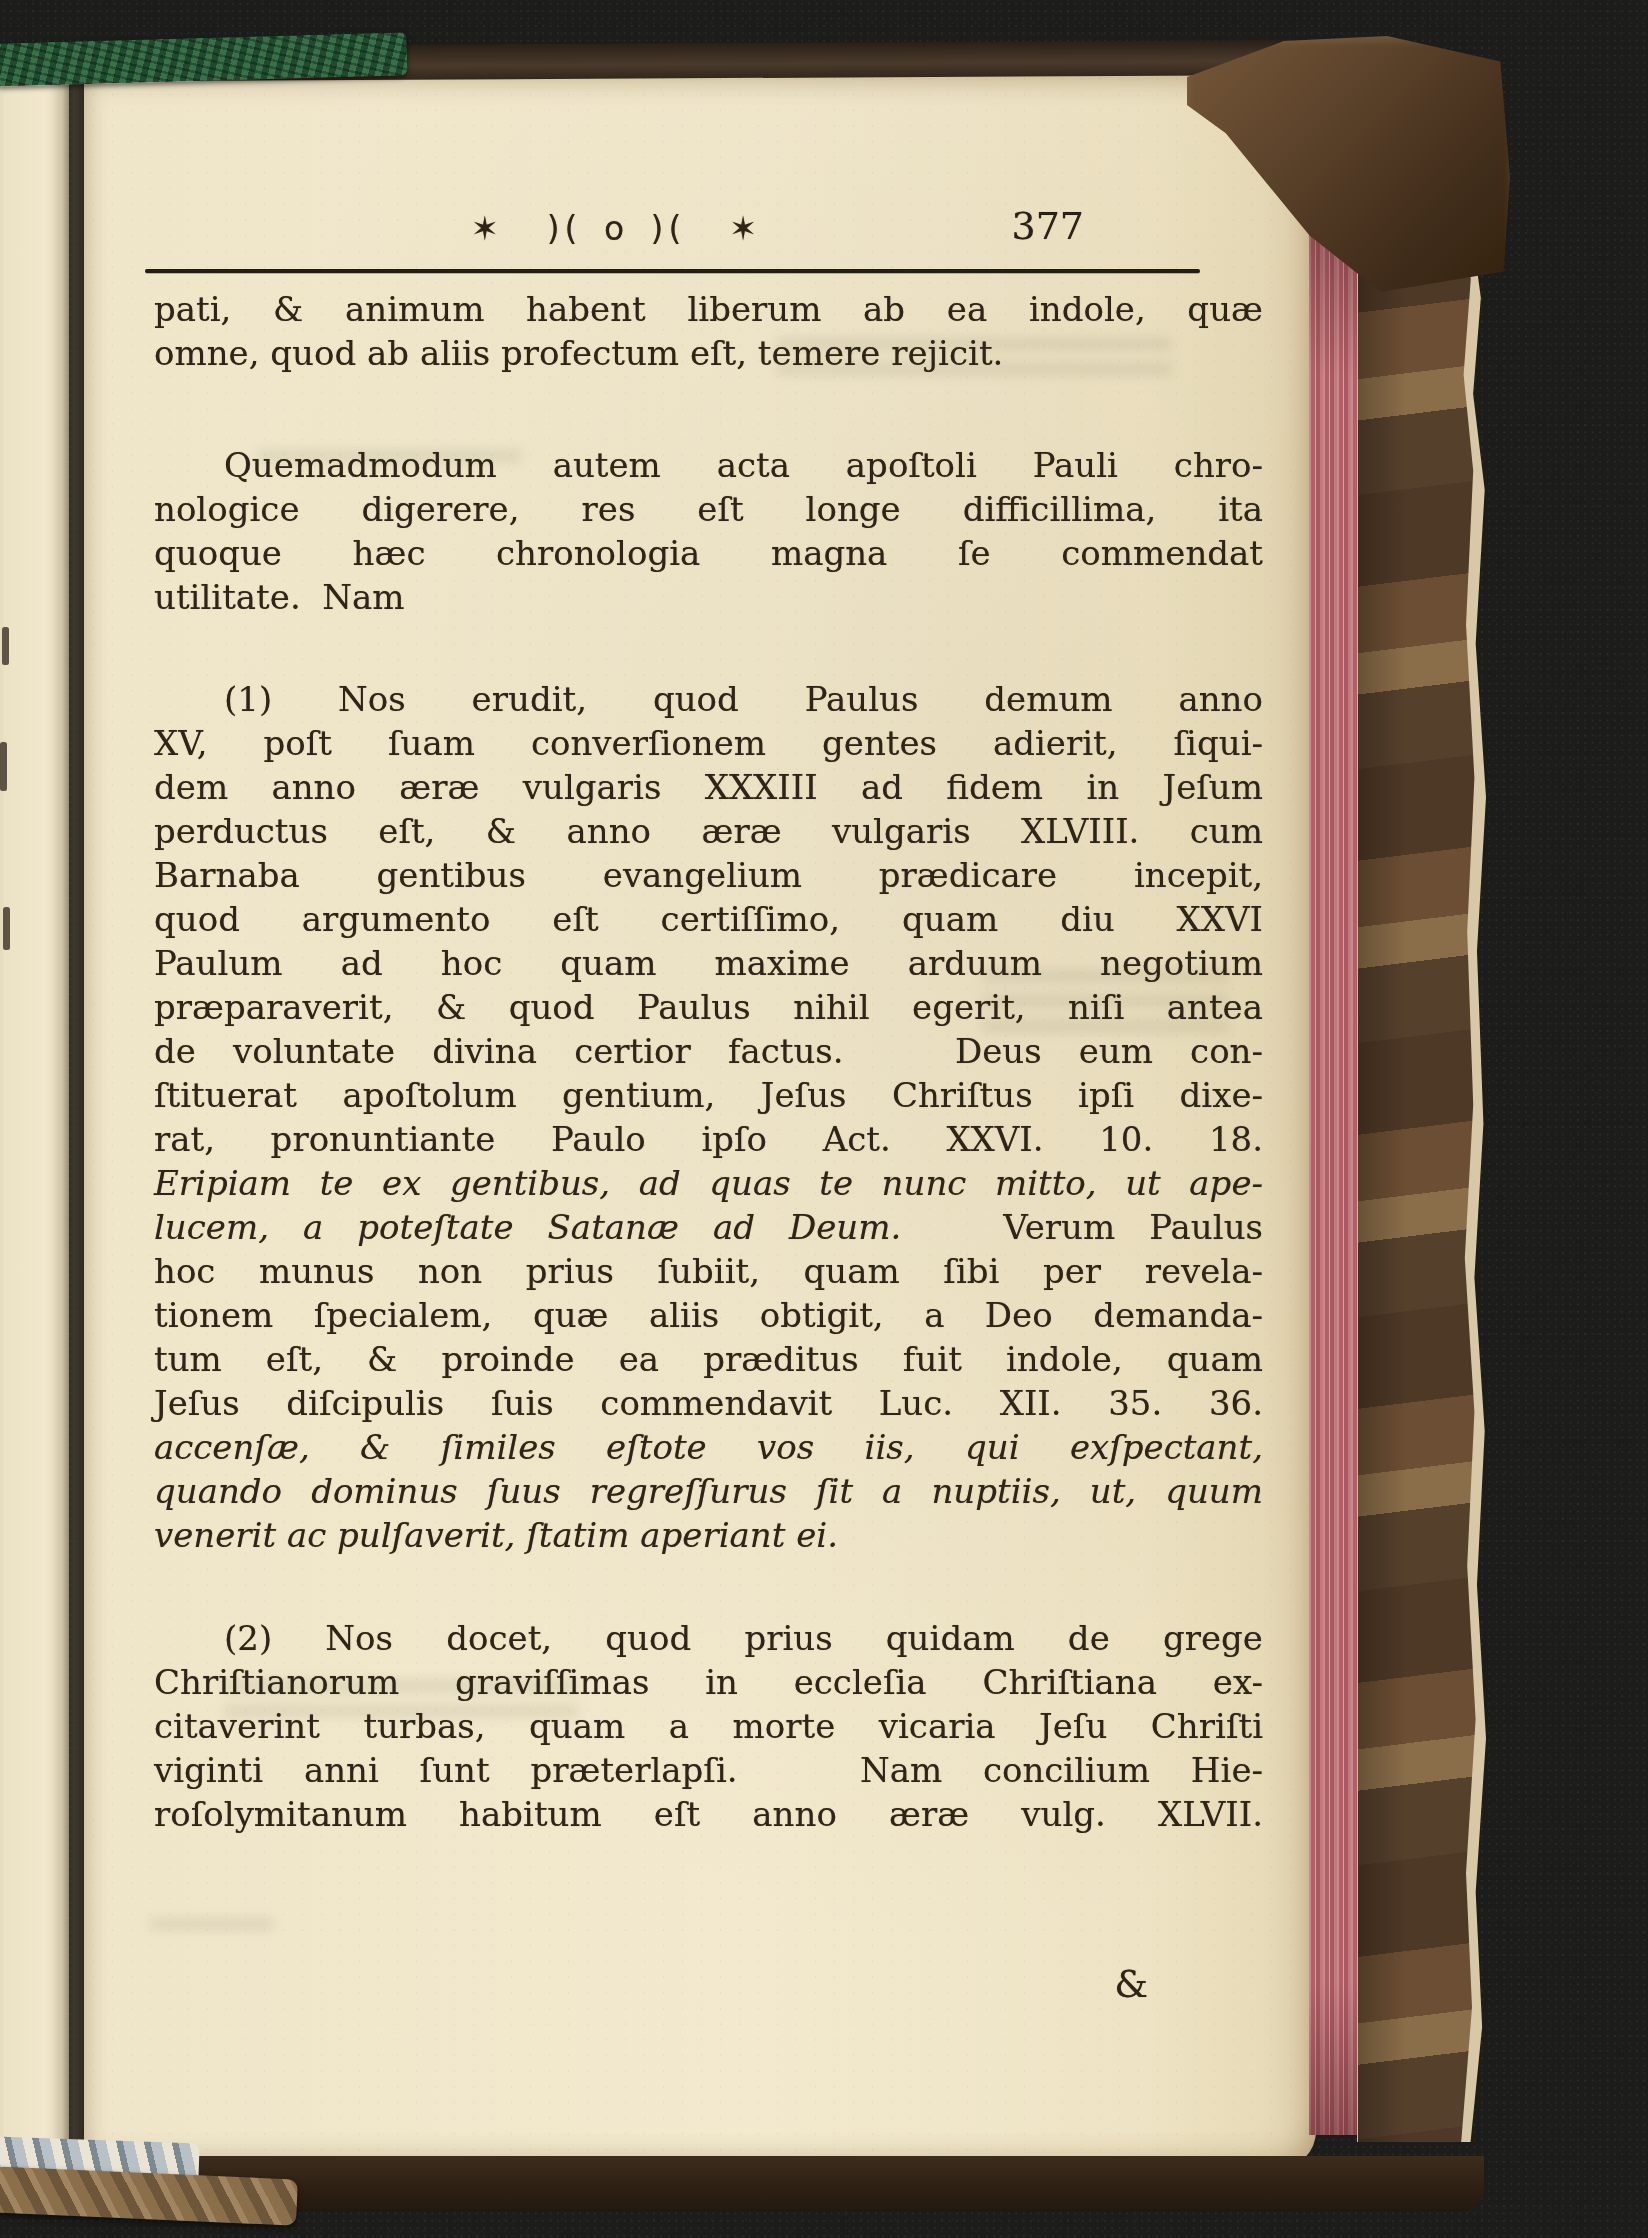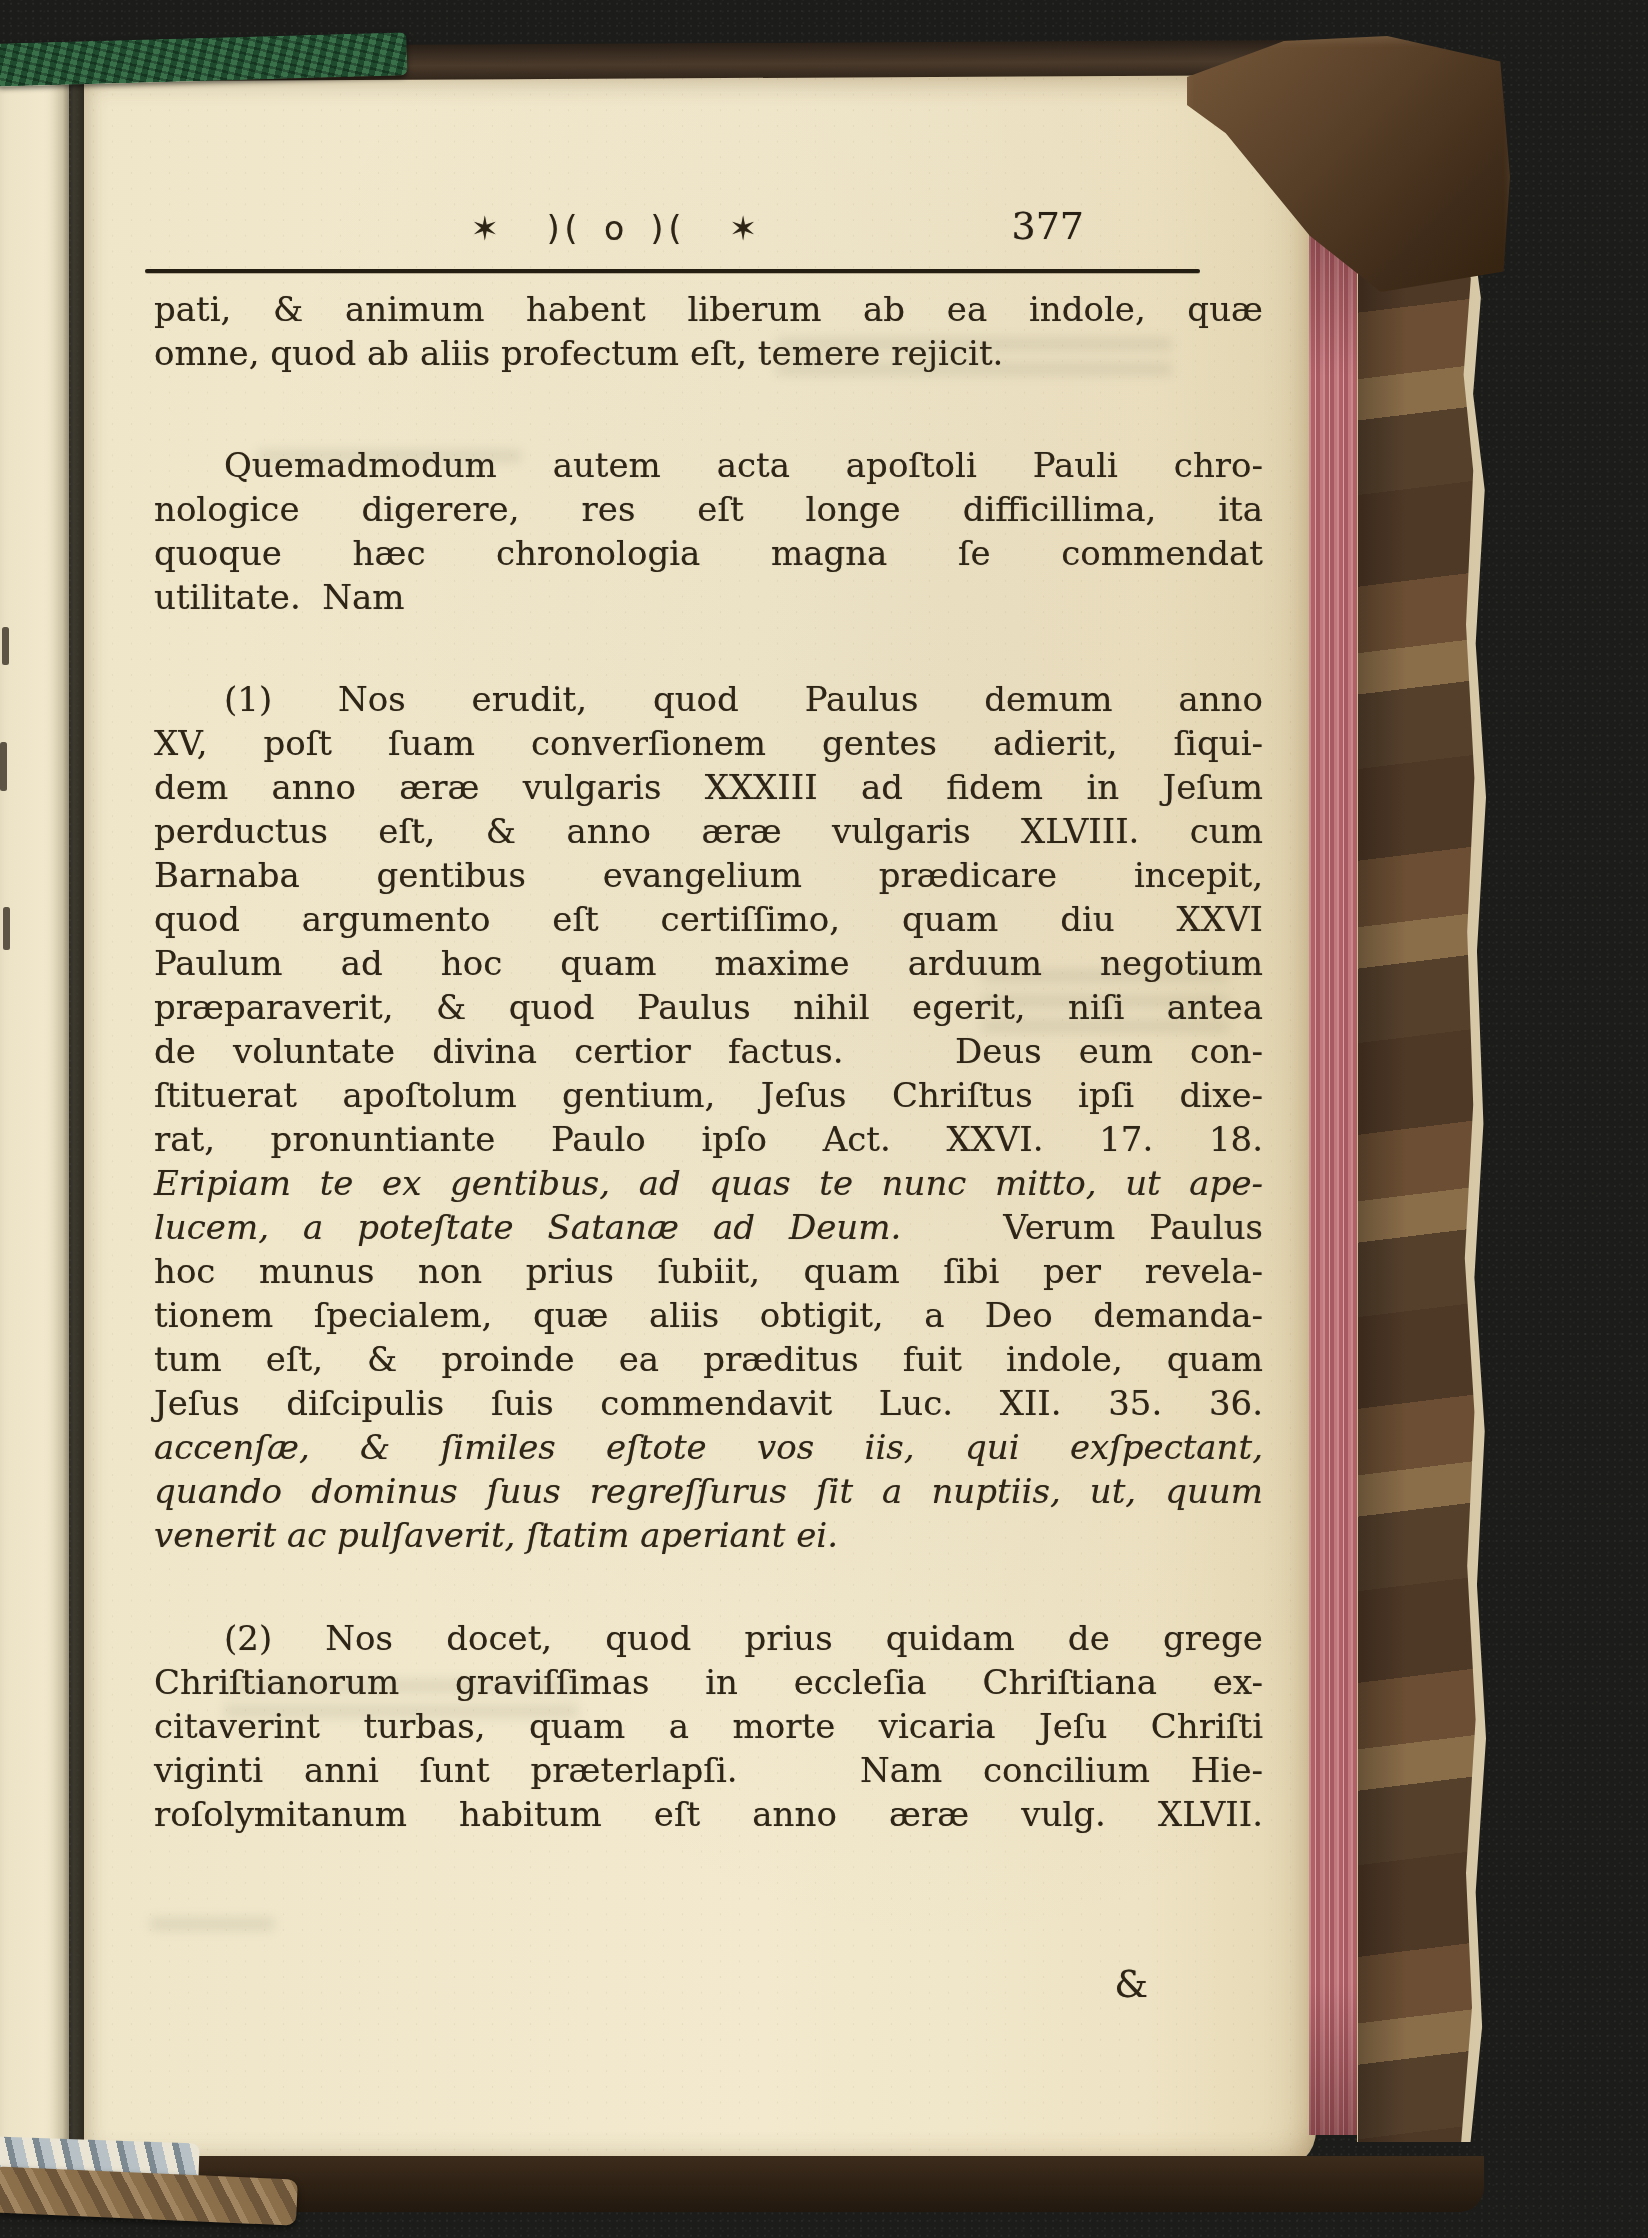--- a/index.html
+++ b/index.html
@@ -110,21 +110,21 @@
         <div class="line" style="margin-top: 58px; text-indent: 70px;"><span>(1) Nos erudit, quod Paulus demum anno</span></div>
         <div class="line"><span>XV, poſt ſuam converſionem gentes adierit, ſiqui-</span></div>
         <div class="line"><span>dem anno æræ vulgaris XXXIII ad fidem in Jeſum</span></div>
         <div class="line"><span>perductus eſt, &amp; anno æræ vulgaris XLVIII. cum</span></div>
         <div class="line"><span>Barnaba gentibus evangelium prædicare incepit,</span></div>
         <div class="line"><span>quod argumento eſt certiſſimo, quam diu XXVI</span></div>
         <div class="line"><span>Paulum ad hoc quam maxime arduum negotium</span></div>
         <div class="line"><span>præparaverit, &amp; quod Paulus nihil egerit, niſi antea</span></div>
         <div class="line"><span>de voluntate divina certior factus.&nbsp;&nbsp; Deus eum con-</span></div>
         <div class="line"><span>ſtituerat apoſtolum gentium, Jeſus Chriſtus ipſi dixe-</span></div>
-        <div class="line"><span>rat, pronuntiante Paulo ipſo Act. XXVI. 17. 18.</span></div>
+        <div class="line"><span>rat, pronuntiante Paulo ipſo Act. XXVI. 10. 18.</span></div>
         <div class="line"><span class="it">Eripiam te ex gentibus, ad quas te nunc mitto, ut ape-</span></div>
         <div class="line"><span class="it">lucem, a poteſtate Satanæ ad Deum.</span><span>&nbsp;&nbsp; Verum Paulus</span></div>
         <div class="line"><span>hoc munus non prius ſubiit, quam ſibi per revela-</span></div>
         <div class="line"><span>tionem ſpecialem, quæ aliis obtigit, a Deo demanda-</span></div>
         <div class="line"><span>tum eſt, &amp; proinde ea præditus fuit indole, quam</span></div>
         <div class="line"><span>Jeſus diſcipulis ſuis commendavit Luc. XII. 35. 36.</span></div>
         <div class="line"><span class="it">accenſæ, &amp; ſimiles eſtote vos iis, qui exſpectant,</span></div>
         <div class="line"><span class="it">quando dominus ſuus regreſſurus ſit a nuptiis, ut, quum</span></div>
         <div class="line last"><span class="it">venerit ac pulſaverit, ſtatim aperiant ei.</span></div>
         <div class="line" style="margin-top: 59px; text-indent: 70px;"><span>(2) Nos docet, quod prius quidam de grege</span></div>

